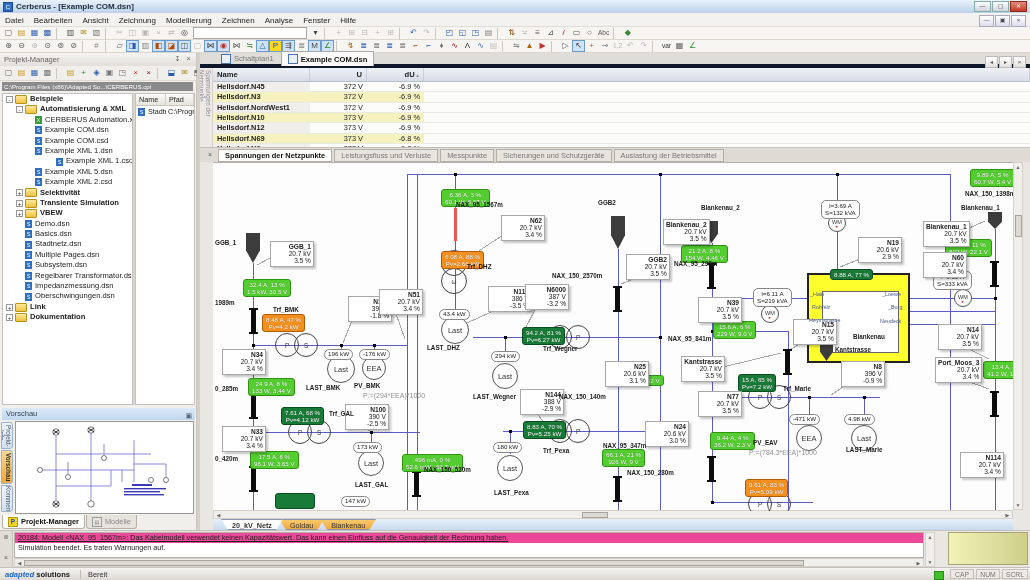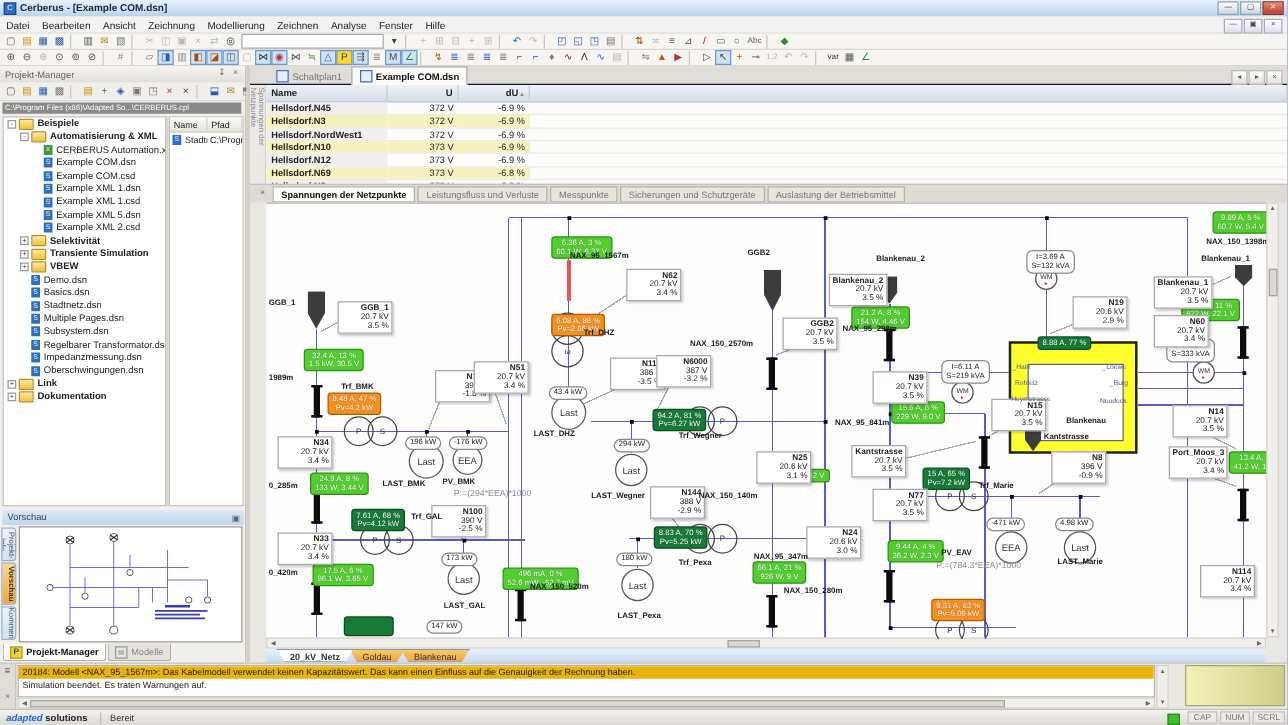--- a/index.html
+++ b/index.html
@@ -72,22 +72,22 @@
   #pvbox{position:absolute;left:15px;top:368px;width:179px;height:93px;background:#fff;border:1px solid #999;box-sizing:border-box;}
   #ltabs{position:absolute;left:2px;top:462px;height:14px;display:flex;}
   .ltab{display:flex;align-items:center;padding:0 5px;border:1px solid #b5b1a9;border-top:none;font-size:7.4px;
         background:#e6e3dd;color:#888;margin-right:1px;border-radius:0 0 3px 3px;}
   .ltab.act{background:#fdfdfc;color:#111;font-weight:bold;}
   .pico{width:8px;height:8px;background:#f5d327;color:#1544c8;font-size:6.5px;font-weight:bold;line-height:8px;
         text-align:center;border:1px solid #b89a10;margin-right:3px;}
   .mico{width:8px;height:8px;background:#e8e6e0;border:1px solid #999;margin-right:3px;font-size:5px;line-height:8px;text-align:center;color:#777;}
   
   #main{left:200px;top:53px;width:830px;height:477px;background:#e9e7e2;}
-  #doctabs{position:absolute;left:0;top:0;width:100%;height:15px;background:#dfddd8;border-bottom:1px solid #0f172a;
-           display:flex;align-items:flex-start;padding-left:14px;box-sizing:border-box;}
+  #doctabs{position:absolute;left:0;top:0;width:100%;height:15px;background:#dfddd8;border-bottom:4px solid #0f172a;
+           display:flex;align-items:center;padding-left:14px;box-sizing:border-box;}
   .dtab{display:flex;align-items:center;height:14px;padding:0 6px;font-size:7.6px;color:#777;
         border:1px solid transparent;}
   .dtab.act{background:#fbfaf8;border:1px solid #aaa;border-bottom:none;color:#111;font-weight:bold;}
   .dicon{width:8px;height:8px;background:#e8f0fb;border:1px solid #4a72b8;margin-right:3px;}
   #dnav{position:absolute;right:4px;top:3px;display:flex;}
   .dnavb{width:11px;height:10px;font-size:6px;line-height:10px;text-align:center;color:#555;border:1px solid #bbb;
          background:linear-gradient(#fff,#e4e1dc);margin-left:1px;}
   #sidelbl{position:absolute;left:0;top:15px;width:13px;height:79px;background:#ece9e4;border-right:1px solid #d5d1ca;
            writing-mode:vertical-rl;font-size:6.3px;color:#889;padding-top:2px;box-sizing:border-box;overflow:hidden;}
   #rtable{position:absolute;left:13px;top:15px;width:817px;height:79px;background:#fcfcfb;overflow:hidden;}
@@ -143,21 +143,21 @@
   .ptab{height:11px;line-height:11px;font-size:7.2px;padding:0 10px;margin-right:-4px;color:#333;
         clip-path:polygon(0 0,100% 0,calc(100% - 7px) 100%,7px 100%);background:linear-gradient(#f8c96e,#f0a83c);
         border:1px solid #8a97b0;box-sizing:border-box;}
   .ptab.act{background:#fdfdfc;font-weight:bold;z-index:2;text-align:center;}
   
   #output{left:0;top:530px;width:1030px;height:37px;background:#e9e7e2;border-top:1px solid #c5c1ba;box-sizing:border-box;}
   #ostrip{position:absolute;left:0;top:0;width:13px;height:37px;background:#e0ddd7;border-right:1px solid #c9c5bd;box-sizing:border-box;}
   #omsgs{position:absolute;left:14px;top:1px;width:910px;height:26px;background:#fff;border:1px solid #b5b1a9;
          box-sizing:border-box;overflow:hidden;}
   .omsg{font-size:7.2px;line-height:9.5px;padding-left:3px;white-space:nowrap;color:#222;}
-  .omsg.hl{background:#eab308;}
+  .omsg.hl{background:#ec4899;text-decoration:underline;}
   #oblock{position:absolute;left:948px;top:1px;width:80px;height:33px;background:linear-gradient(90deg,#f2f2b8,#cfcf8a);
           border:1px solid #a8a478;box-sizing:border-box;}
   
   #statusbar{left:0;top:567px;width:1030px;height:13px;background:linear-gradient(#f4f3f1,#dcd9d3);
              border-top:1px solid #c5c1ba;box-sizing:border-box;}
   #brand{position:absolute;left:5px;top:2px;font-size:7.6px;}
   #brand .b1{color:#1a66cc;font-weight:bold;font-style:italic;}
   #brand .b2{color:#222;font-weight:bold;}
   #ready{position:absolute;left:88px;top:2px;font-size:7.4px;color:#333;}
   #ssep{position:absolute;left:80px;top:2px;width:1px;height:9px;background:#c0bcb4;}
@@ -350,21 +350,21 @@
         <div class="trow" style="padding-left: 23px;">
           <div style="width: 9px; flex: 0 0 auto;"></div>
           <div class="ficon">S</div>
           <div class="tlab">Example COM.csd</div>
         </div>
         <div class="trow" style="padding-left: 23px;">
           <div style="width: 9px; flex: 0 0 auto;"></div>
           <div class="ficon">S</div>
           <div class="tlab">Example XML 1.dsn</div>
         </div>
-        <div class="trow" style="padding-left: 23px;">
+        <div class="trow" style="padding-left: 23px; margin-left: 21px;">
           <div style="width: 9px; flex: 0 0 auto;"></div>
           <div class="ficon">S</div>
           <div class="tlab">Example XML 1.csd</div>
         </div>
         <div class="trow" style="padding-left: 23px;">
           <div style="width: 9px; flex: 0 0 auto;"></div>
           <div class="ficon">S</div>
           <div class="tlab">Example XML 5.dsn</div>
         </div>
         <div class="trow" style="padding-left: 23px;">

